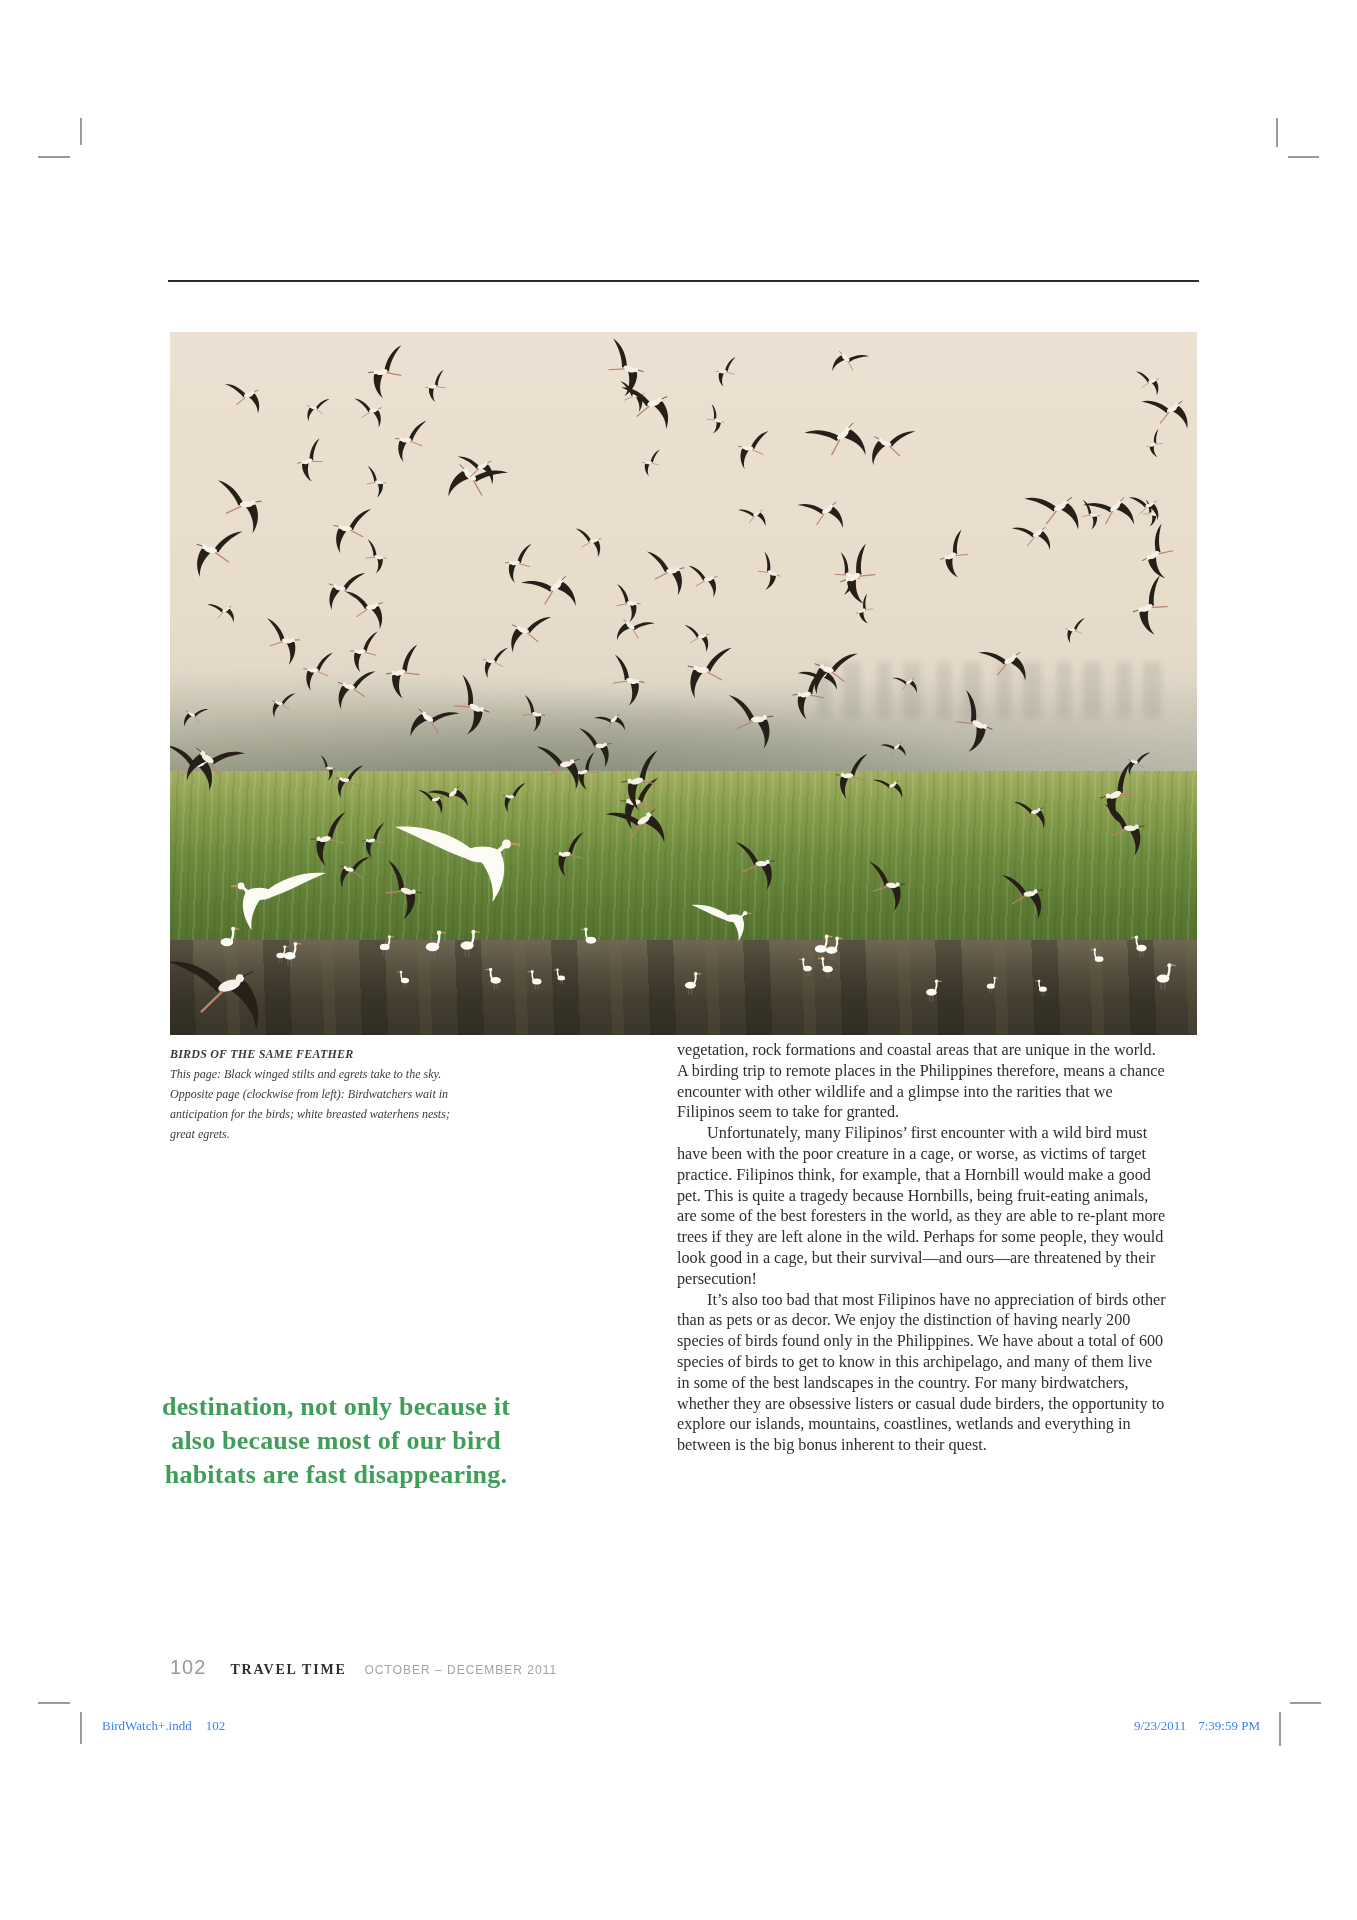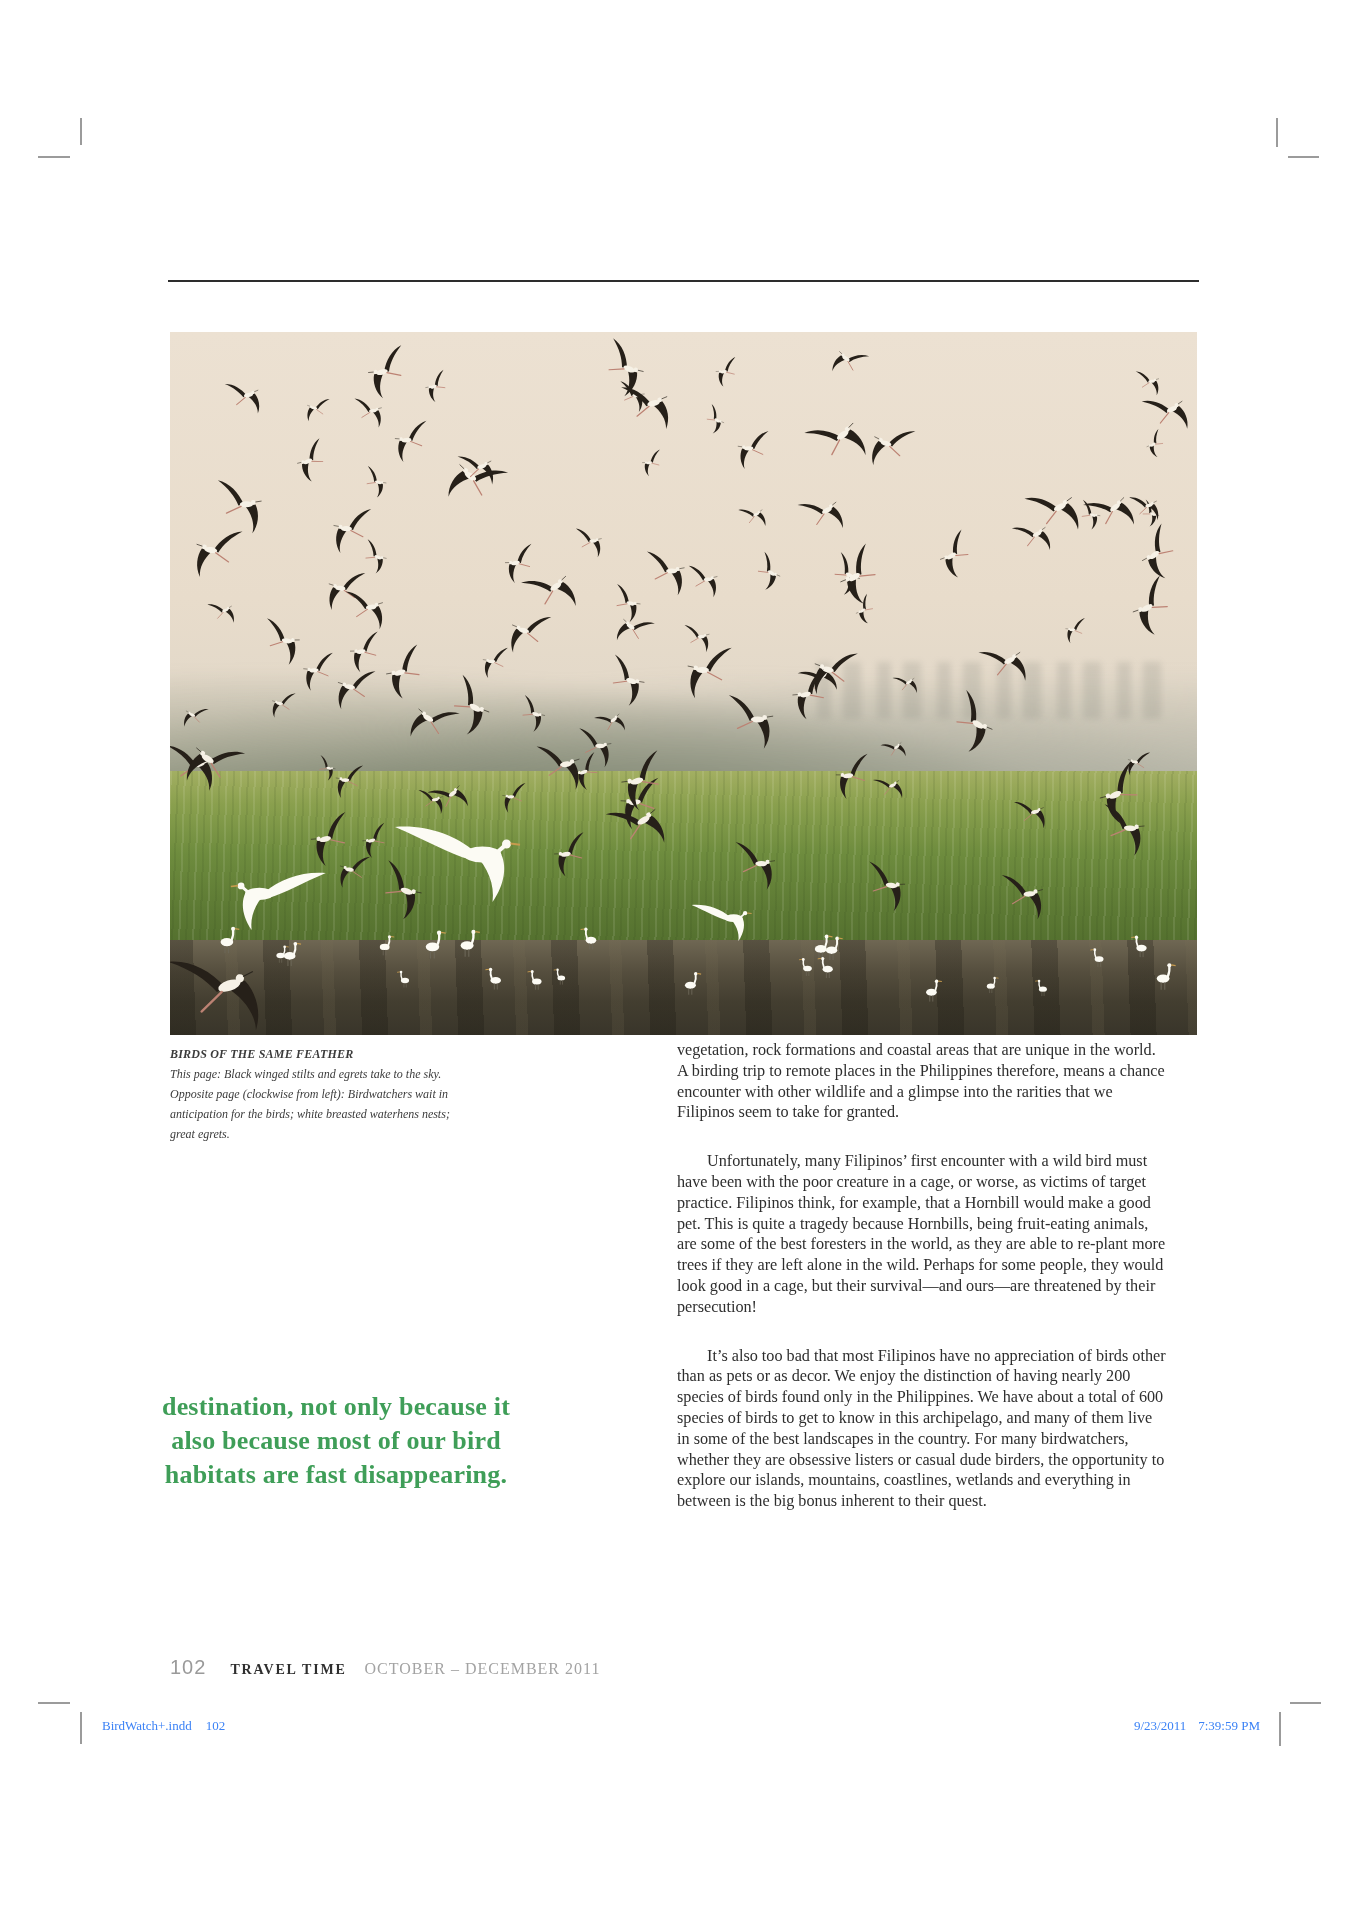--- a/index.html
+++ b/index.html
@@ -88,37 +88,37 @@
     text-align:center; font-weight:bold; font-size:26px; line-height:34px;
     color:var(--quote,#3f9e58); letter-spacing:.2px;
   }
   #pull-quote .pq-line { white-space:nowrap; }
   
   #article {
     position:absolute; left:677px; top:1040px; width:490px;
     font-size:16.2px; line-height:20.8px; color:#2e2e2e;
     text-align:left;
   }
-  #article p + p { text-indent:30px;margin-top:28px; }
+  #article p + p { text-indent:30px; }
   
   #footer {
     position:absolute; left:170px; top:1656px; width:600px;
     display:flex; align-items:baseline;
   }
   #footer .page-num {
     font-family:"Liberation Sans", sans-serif; font-size:20px;
     color:#9a9a9a; letter-spacing:1px;
   }
   #footer .mag {
     margin-left:24px; font-family:"Liberation Serif", serif; font-weight:bold;
     font-size:14px; letter-spacing:1.8px; color:#2f2f2f;
   }
   #footer .issue {
-    margin-left:18px; font-family:Liberation Serif, serif;
-    font-size:16px; letter-spacing:1px; color:#a3a3a3;
+    margin-left:18px; font-family:Liberation Sans, sans-serif;
+    font-size:12px; letter-spacing:1px; color:#a3a3a3;
   }
   
   .slug {
     position:absolute; top:1718px; font-size:13px; color:#3b82f6;
     font-family:"Liberation Serif", serif;
   }
   #slug-left { left:102px; }
   #slug-left .sp { display:inline-block; width:14px; }
   #slug-right { right:97px; text-align:right;margin-left:32px; }
   #slug-right .sp { display:inline-block; width:12px; }

